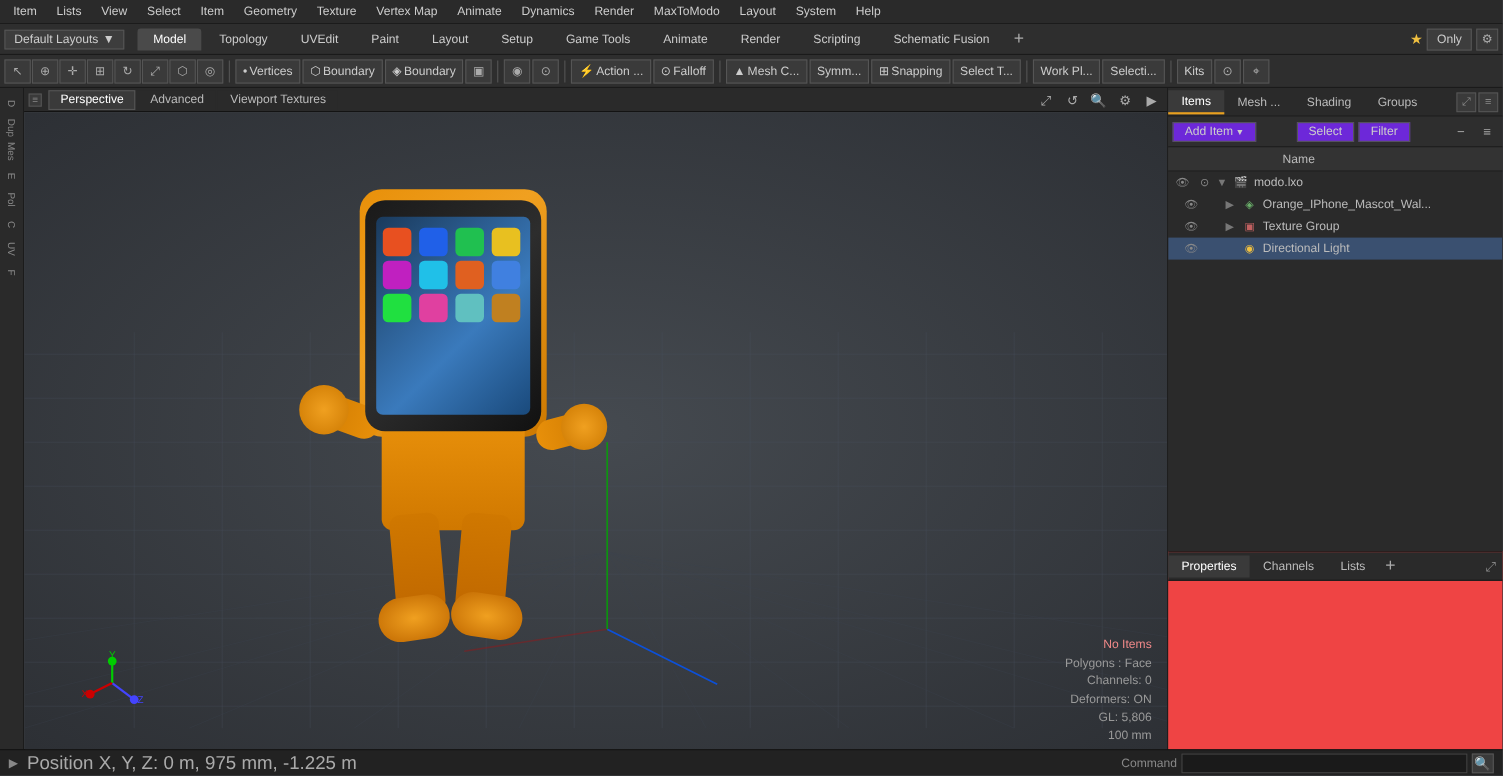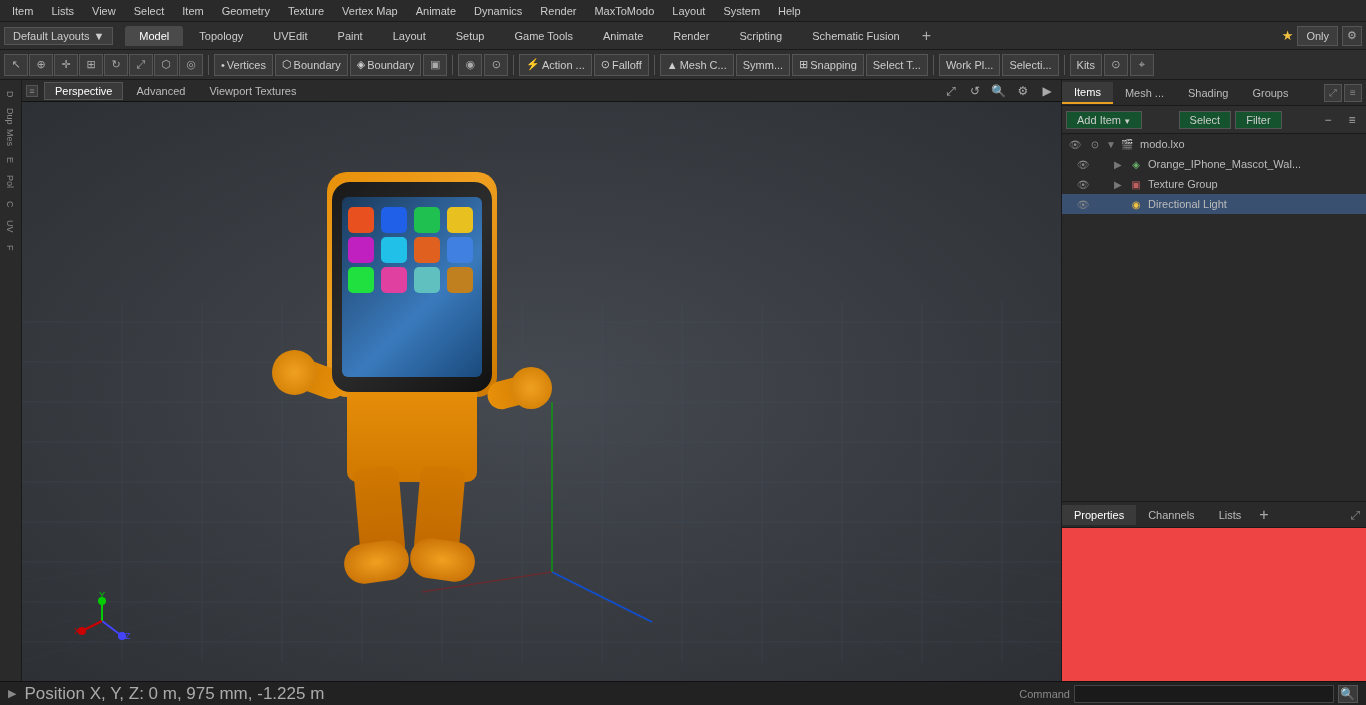--- a/index.html
+++ b/index.html
@@ -258,21 +258,21 @@
       height: 28px;
       background: #2e2e2e;
       display: flex;
       align-items: center;
       padding: 0 4px;
       gap: 4px;
       border-bottom: 1px solid #1a1a1a;
     }
     .items-tb-btn {
       padding: 2px 10px;
-      background: #14532d;
+      background: #6d28d9;
       border: 1px solid #555;
       color: #ccc;
       font-size: 11px;
       cursor: pointer;
     }
     .items-tb-btn.with-arrow::after {
       content: ' ▼';
       font-size: 8px;
     }
     .items-tb-spacer { flex: 1; }
@@ -841,20 +841,28 @@
           <line x1="30" y1="30" x2="10" y2="40" stroke="#cc0000" stroke-width="2"></line>
           <circle cx="50" cy="45" r="4" fill="#4444ff"></circle>
           <circle cx="30" cy="10" r="4" fill="#00cc00"></circle>
           <circle cx="10" cy="40" r="4" fill="#cc0000"></circle>
           <text x="53" y="48" fill="#4444ff" font-size="9">Z</text>
           <text x="27" y="7" fill="#00cc00" font-size="9">Y</text>
           <text x="2" y="43" fill="#cc0000" font-size="9">X</text>
         </svg>
       </div>
 
+      <div id="viewport-status">
+        <div class="status-highlight">No Items</div>
+        <div>Polygons : Face</div>
+        <div>Channels: 0</div>
+        <div>Deformers: ON</div>
+        <div>GL: 5,806</div>
+        <div>100 mm</div>
+      </div>
     </div>
   </div>
 
   <div id="right-panel">
     <div id="right-tabs">
       <div class="rt-tab active">Items</div>
       <div class="rt-tab">Mesh ...</div>
       <div class="rt-tab">Shading</div>
       <div class="rt-tab">Groups</div>
       <div style="flex:1"></div>
@@ -867,20 +875,29 @@
     <div id="items-toolbar">
       <div class="items-tb-btn with-arrow">Add Item</div>
       <div class="items-tb-spacer"></div>
       <div class="items-tb-btn">Select</div>
       <div class="items-tb-btn">Filter</div>
       <div style="flex:1"></div>
       <div class="items-tb-icon">−</div>
       <div class="items-tb-icon">≡</div>
     </div>
 
+    <div id="items-header">
+      <div style="display:flex;gap:4px;align-items:center;">
+        <div style="width:16px"></div>
+        <div style="width:16px"></div>
+        <div style="width:16px"></div>
+      </div>
+      <div style="margin-left:40px;">Name</div>
+      <div id="items-header-spacer"></div>
+    </div>
 
     <div id="items-list">
 
       <div class="tree-item">
         <div class="tree-vis-icon">👁</div>
         <div class="tree-vis-icon">⊙</div>
         <div class="tree-expand">▼</div>
         <div class="tree-icon scene-icon">🎬</div>
         <span>modo.lxo</span>
       </div>

